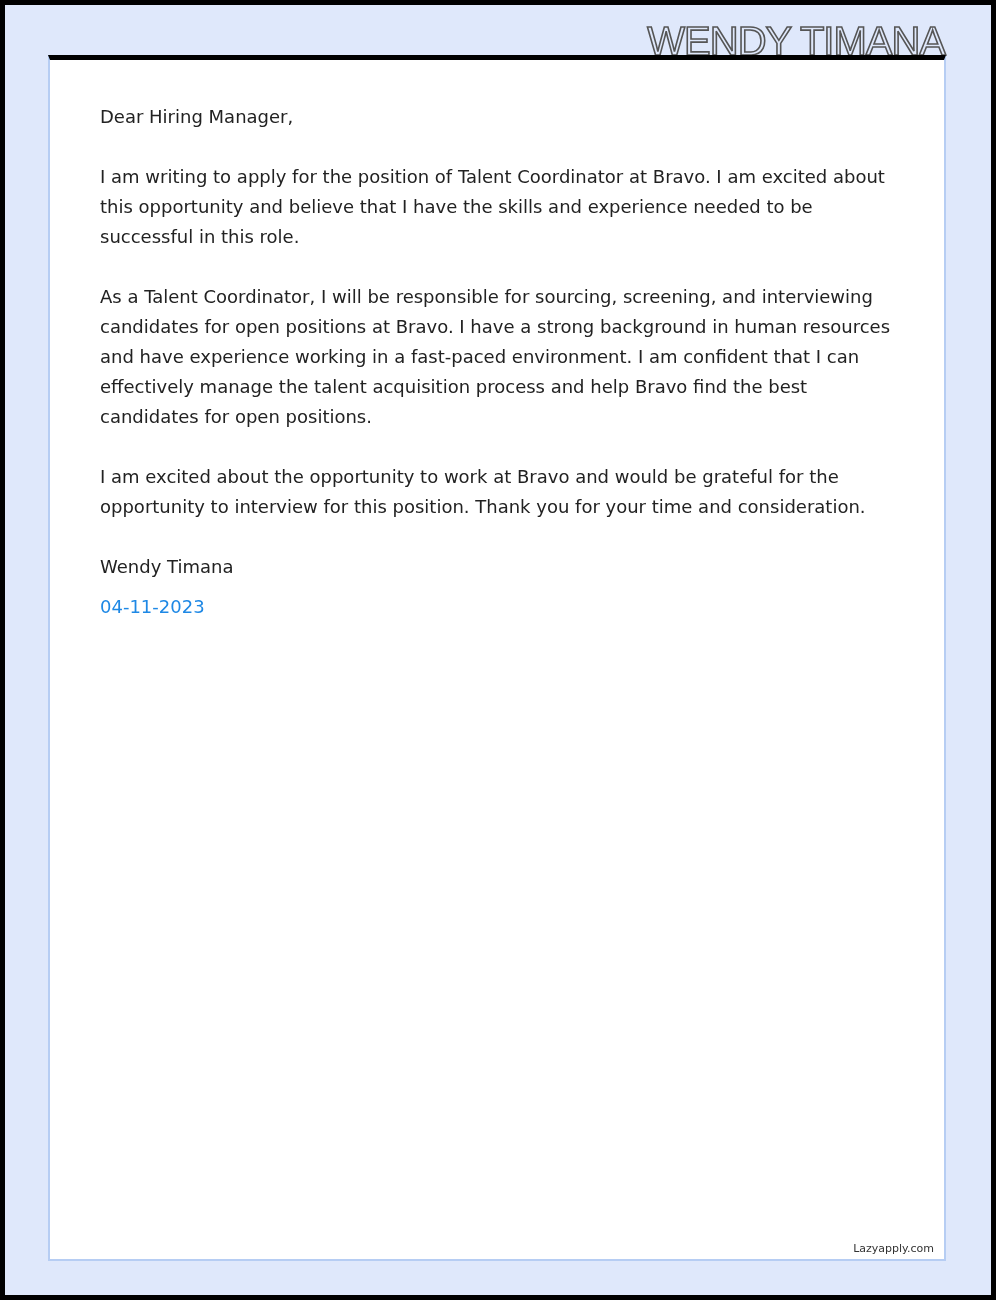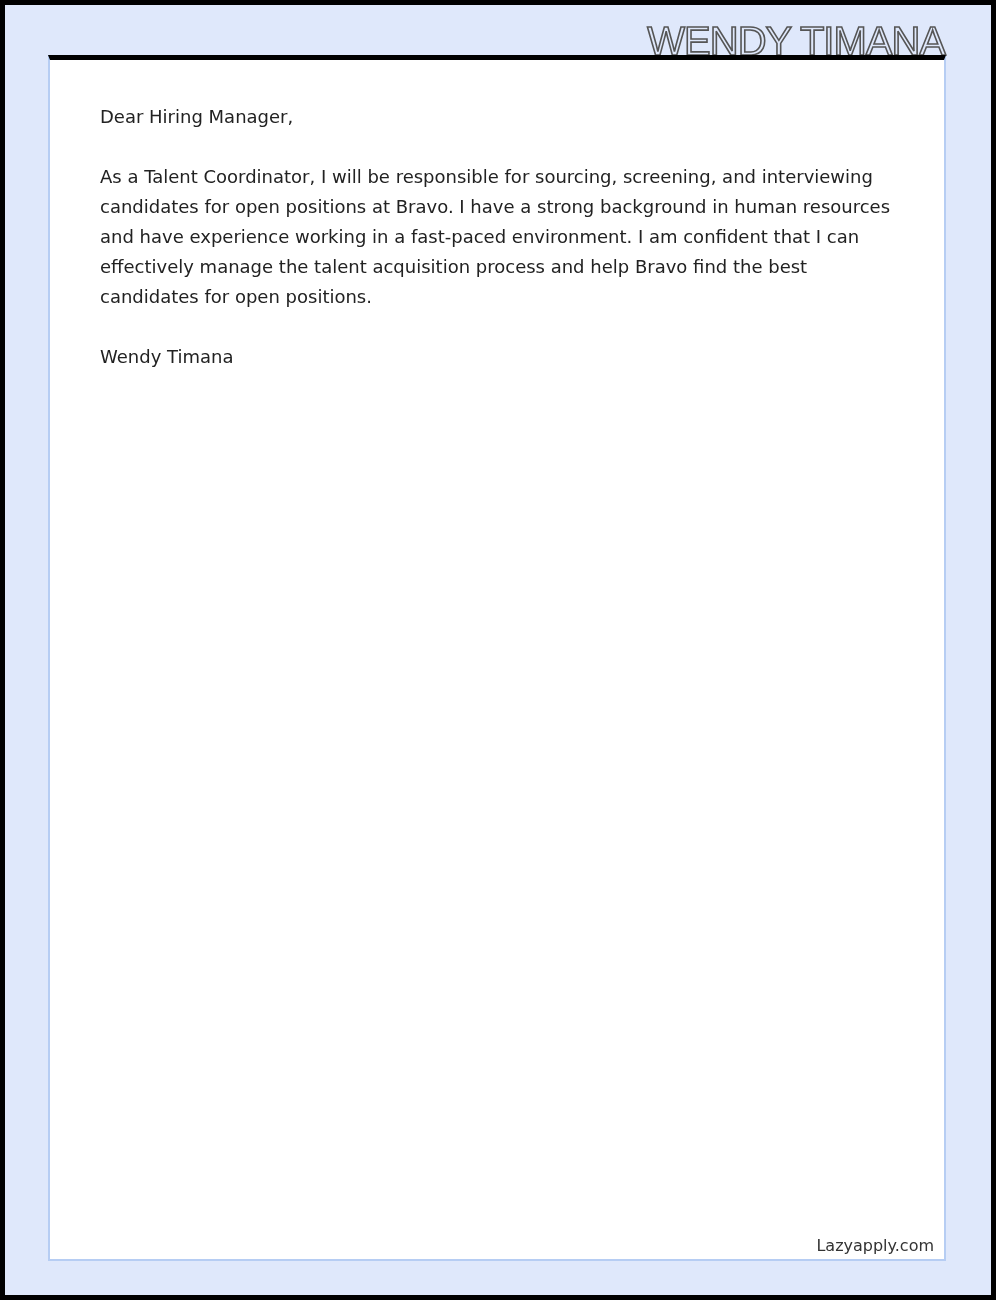--- a/index.html
+++ b/index.html
@@ -22,28 +22,31 @@
     box-sizing:border-box;
   }
   .letter {
     position:absolute; left:50px; top:42px; width:800px;
     font-size:18px; line-height:30px; color:#222;
   }
   .letter p { margin:0 0 30px 0; }
   .letter p.sig { margin:0 0 10px 0; }
   .date { color:#1e88e5; }
   .footer {
-    position:absolute; right:10px; bottom:4px; font-size:16px; color:#333;
+    position:absolute; right:10px; bottom:4px; font-size:11px; color:#333;
   }
 </style>
 </head>
 <body>
 
 <div class="name">WENDY TIMANA</div>
 
 <div class="page">
   <div class="letter">
     <p>Dear Hiring Manager,</p>
+    <p>I am writing to apply for the position of Talent Coordinator at Bravo. I am excited about this opportunity and believe that I have the skills and experience needed to be successful in this role.</p>
     <p>As a Talent Coordinator, I will be responsible for sourcing, screening, and interviewing candidates for open positions at Bravo. I have a strong background in human resources and have experience working in a fast-paced environment. I am confident that I can effectively manage the talent acquisition process and help Bravo find the best candidates for open positions.</p>
+    <p>I am excited about the opportunity to work at Bravo and would be grateful for the opportunity to interview for this position. Thank you for your time and consideration.</p>
     <p class="sig">Wendy Timana</p>
+    <p class="date">04-11-2023</p>
   </div>
   <div class="footer">Lazyapply.com</div>
 </div>
 
 </body></html>

